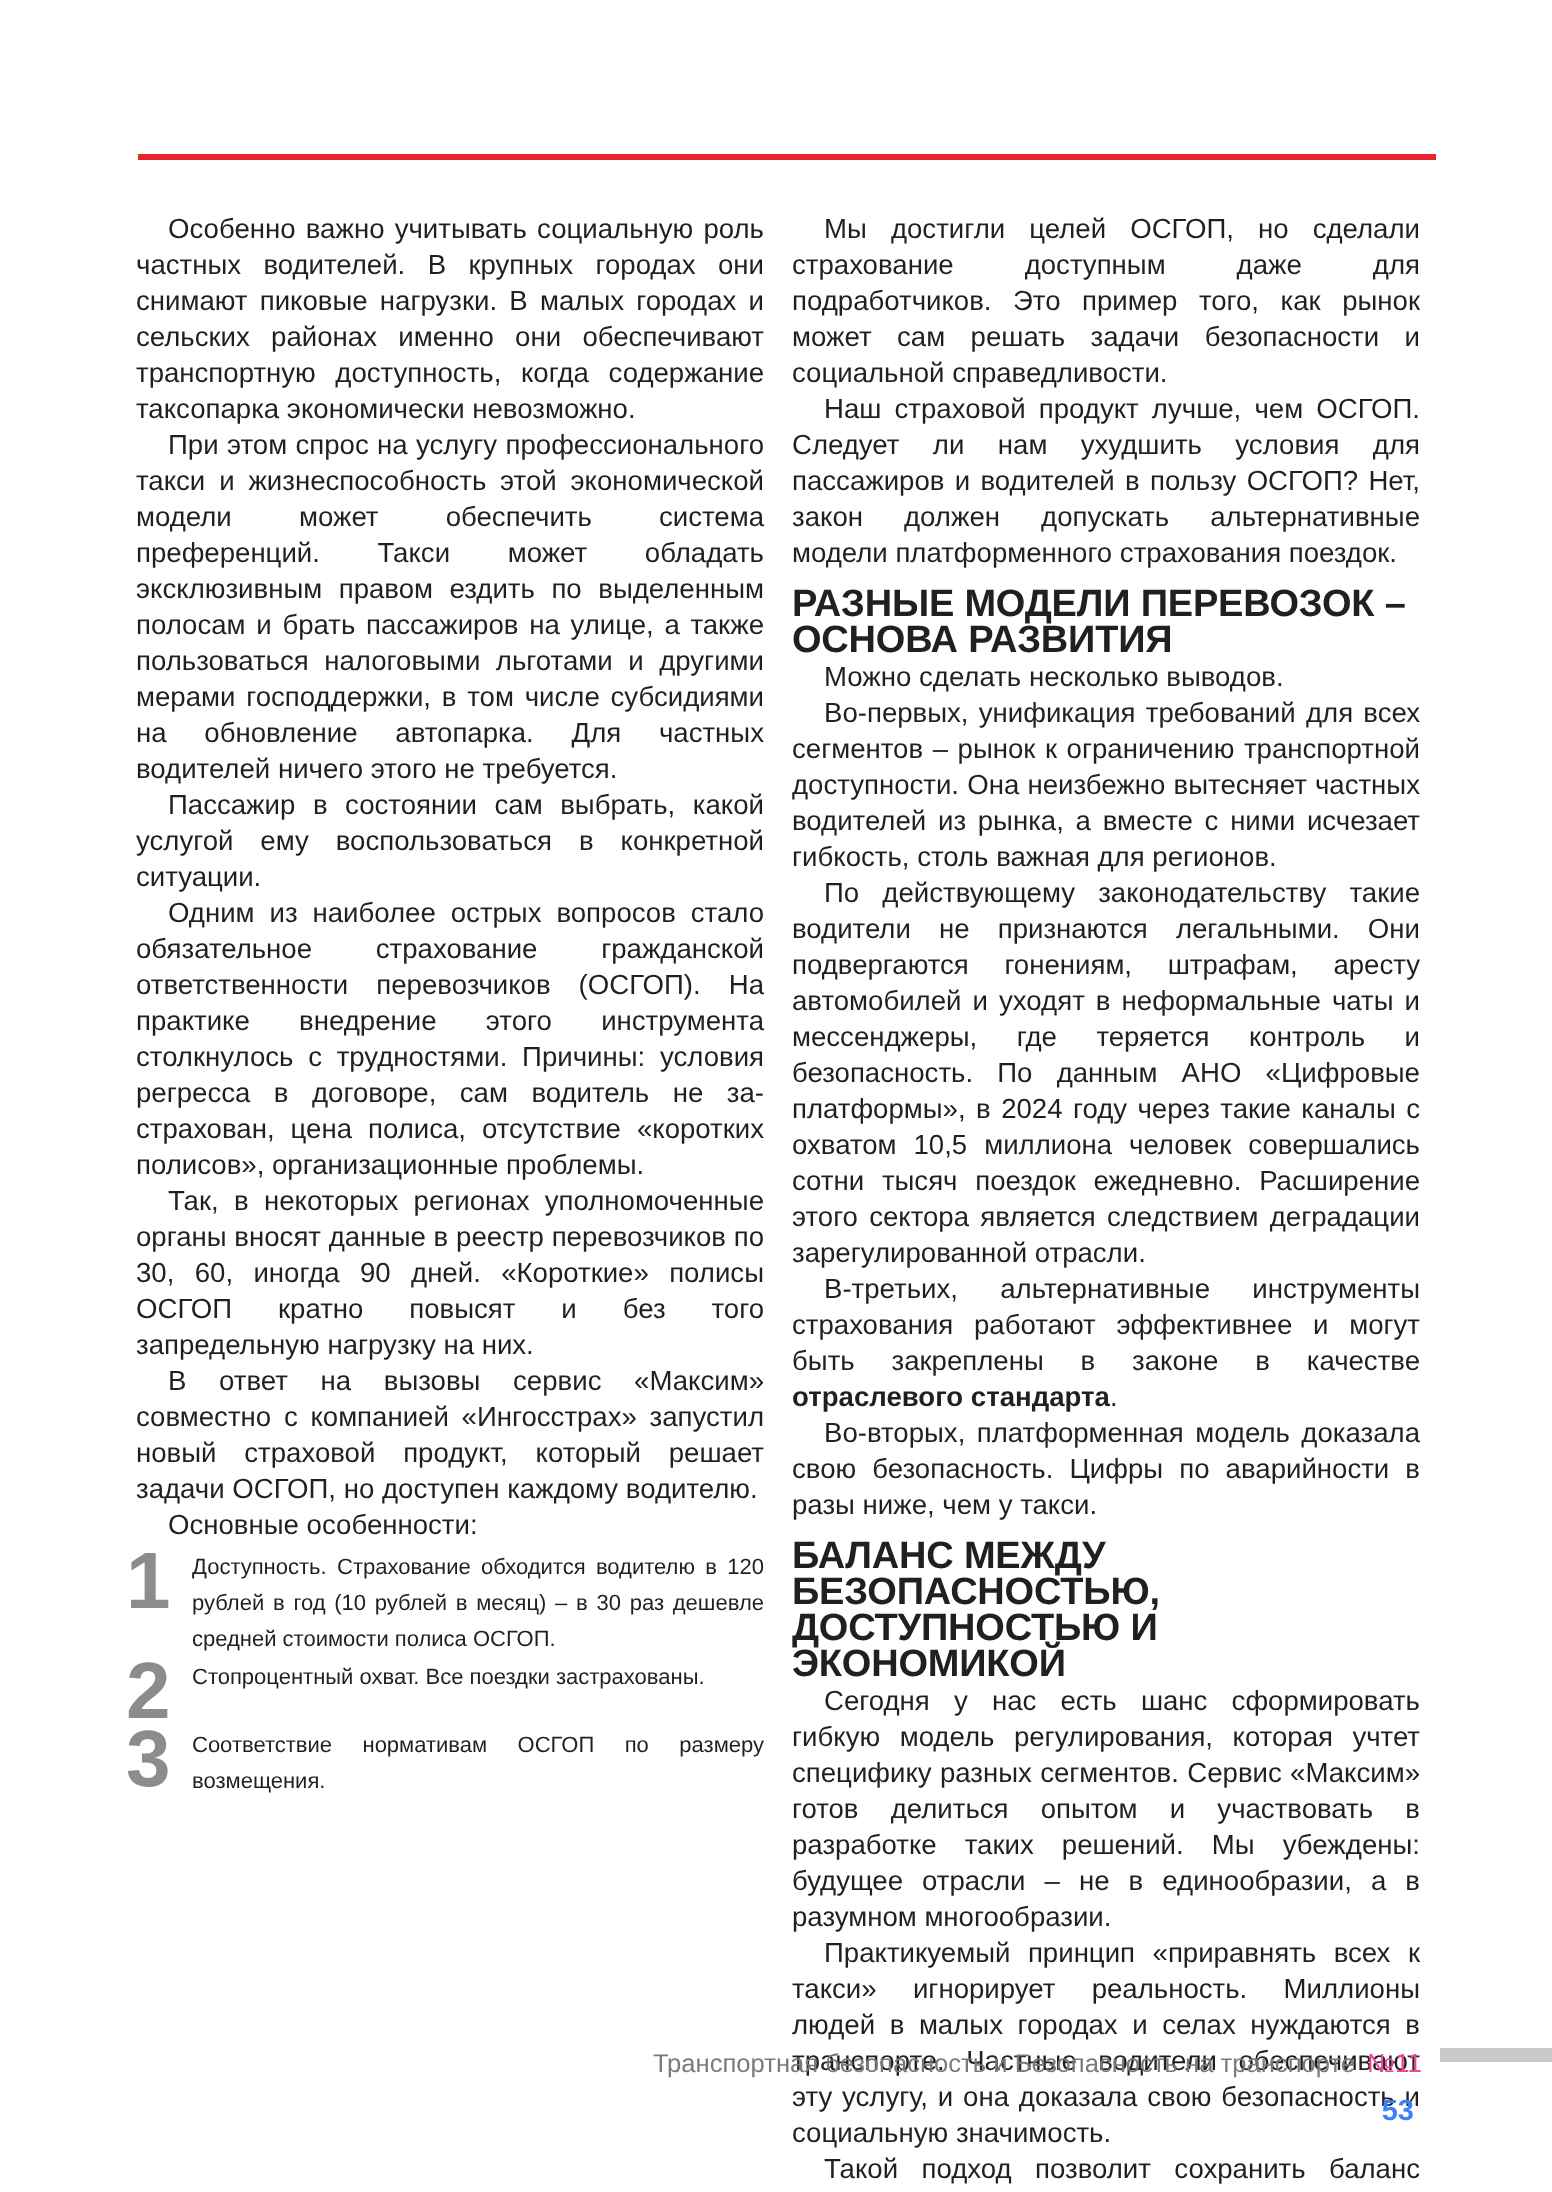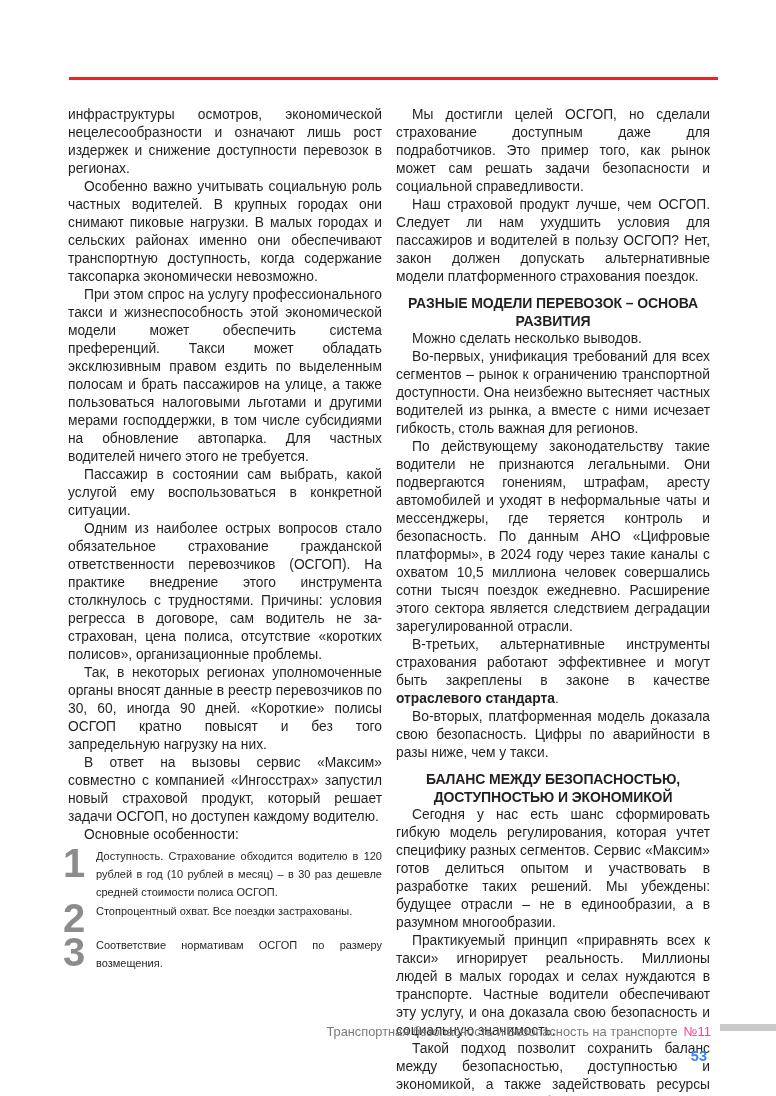--- a/index.html
+++ b/index.html
@@ -9,22 +9,22 @@
   }
   .top-rule{position:absolute;left:69px;top:77px;width:649px;height:3px;background:#e8242b;}
   .content{position:absolute;left:68px;top:106px;width:642px;display:flex;gap:14px;}
   .col{width:314px;}
   .col p{
     margin:0;font-size:13.8px;line-height:18px;text-align:justify;
     text-indent:16px;hyphens:manual;-webkit-hyphens:manual;
   }
   .col p.noindent{text-indent:0;}
   .heading{
-    font-size:14px;font-weight:bold;line-height:18px;margin:8px 0 0 0;
-    letter-spacing:-0.1px;text-align:center;
+    font-size:19px;font-weight:bold;line-height:18px;margin:8px 0 0 0;
+    letter-spacing:-0.1px;text-align:left;
   }
   .features{margin:2px 0 0 -5px;}
   .feature{display:flex;align-items:flex-start;}
   .feature .num{
     width:33px;flex:0 0 33px;font-size:40px;line-height:34px;font-weight:bold;
     color:#8c8c8c;text-align:left;
   }
   .feature .ftext{
     flex:1;font-size:11px;line-height:18px;text-align:justify;text-indent:0;
     padding-top:1px;
@@ -43,21 +43,20 @@
 </head>
 <body>
 
 <div>
 
   <div class="top-rule"></div>
 
   <div class="content">
 
     <div class="col">
-      <p class="noindent">инфраструктуры осмотров, экономической нецеле­сообразности и означают лишь рост издержек и сни­жение доступности перевозок в регионах.</p>
       <p>Особенно важно учитывать социальную роль частных водителей. В крупных городах они снимают пиковые нагрузки. В малых городах и сельских райо­нах именно они обеспечивают транспортную доступ­ность, когда содержание таксопарка экономически невозможно.</p>
       <p>При этом спрос на услугу профессионального такси и жизнеспособность этой экономической мо­дели может обеспечить система преференций. Такси может обладать эксклюзивным правом ездить по выделенным полосам и брать пассажиров на улице, а также пользоваться налоговыми льготами и други­ми мерами господдержки, в том числе субсидиями на обновление автопарка. Для частных водителей ничего этого не требуется.</p>
       <p>Пассажир в состоянии сам выбрать, какой услугой ему воспользоваться в конкретной ситуации.</p>
 
 
       <p>Одним из наиболее острых вопросов стало обяза­тельное страхование гражданской ответственности перевозчиков (ОСГОП). На практике внедрение этого инструмента столкнулось с трудностями. Причины: условия регресса в договоре, сам водитель не за­страхован, цена полиса, отсутствие «коротких поли­сов», организационные проблемы.</p>
       <p>Так, в некоторых регионах уполномоченные ор­ганы вносят данные в реестр перевозчиков по 30, 60, иногда 90 дней. «Короткие» полисы ОСГОП кратно повысят и без того запредельную нагрузку на них.</p>
       <p>В ответ на вызовы сервис «Максим» совместно с компанией «Ингосстрах» запустил новый страховой продукт, который решает задачи ОСГОП, но доступен каждому водителю.</p>
       <p>Основные особенности:</p>
 

